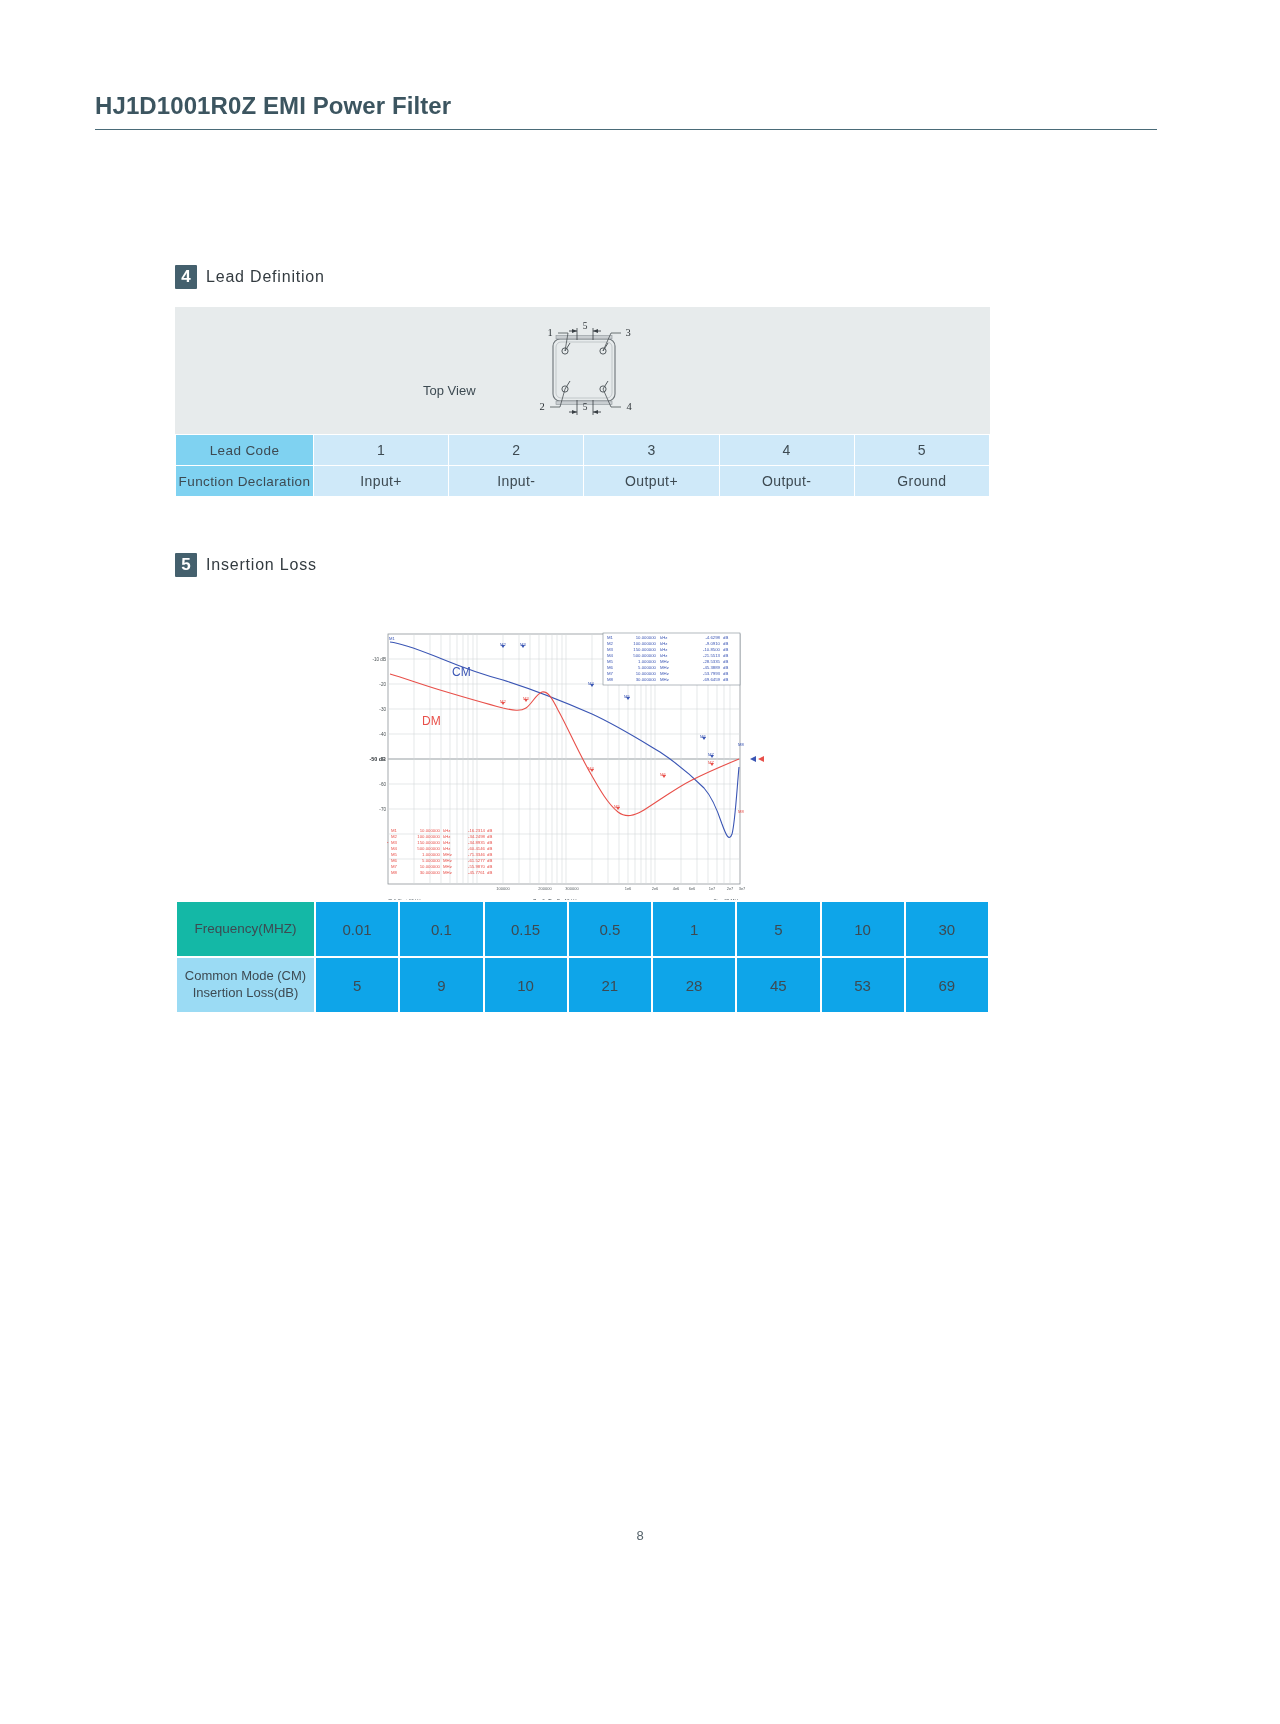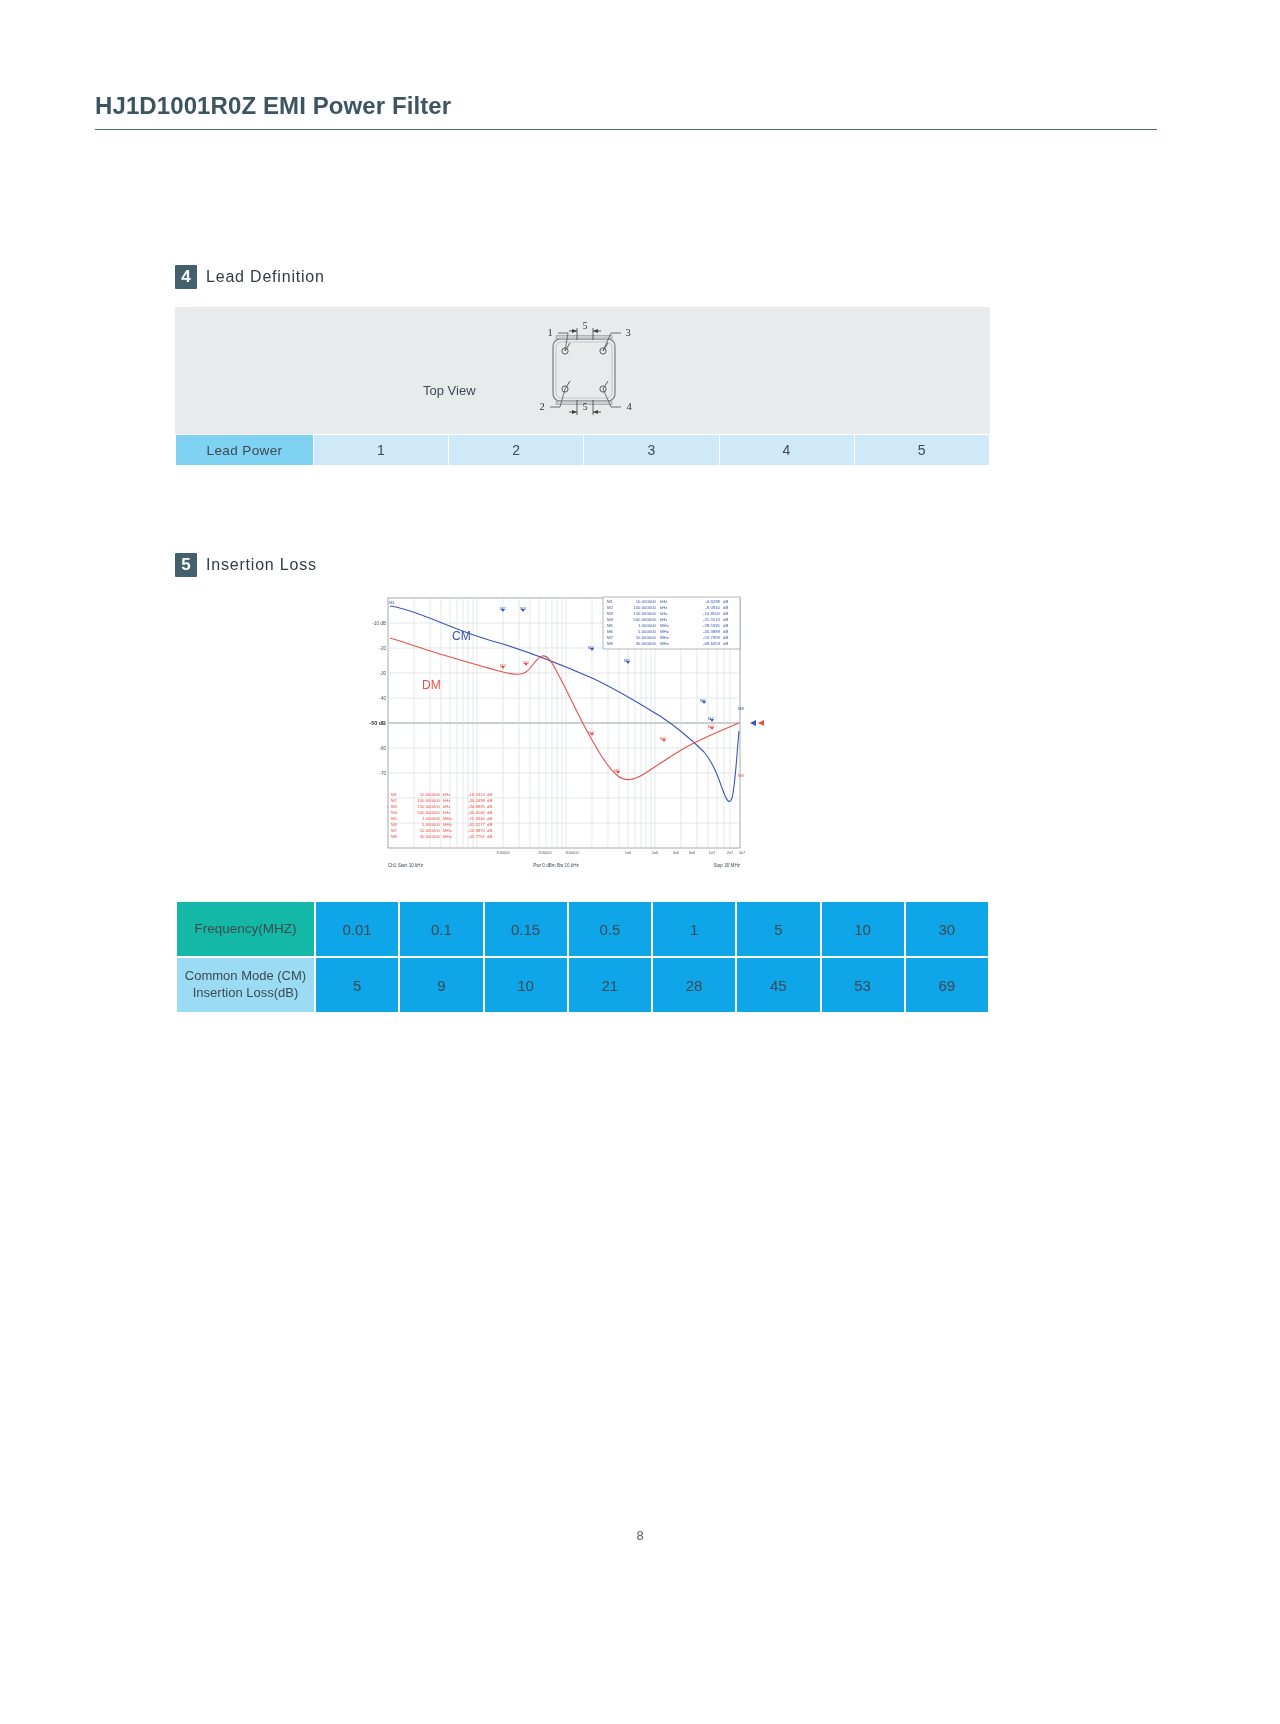--- a/index.html
+++ b/index.html
@@ -50,21 +50,21 @@
     background:#cfe9f9;
     height:28px;
     letter-spacing:.4px;
   }
   table.t td.hd{background:#7fd2f1;width:135px;font-size:13.5px;}
 
   
   #il-sec{left:175px;top:553px;}
   #lead-sec{left:175px;top:265px;}
 
-  #chart-wrap{position:absolute;left:360px;top:592px;width:415px;height:285px;}
+  #chart-wrap{position:absolute;left:360px;top:628px;width:415px;height:285px;}
   svg.chart{display:block;}
 
   
   #data-block{position:absolute;left:175px;top:900px;width:815px;}
   table.d{border-collapse:collapse;width:815px;table-layout:fixed;}
   table.d td{
     border:2px solid #ffffff;
     background:#0ea5e9;
     text-align:center;
     font-size:15px;
@@ -147,26 +147,34 @@
         <text x="27" y="99" font-family="Liberation Serif, serif" font-size="10.5" fill="#2c3236" text-anchor="middle">2</text>
 
         <path d="M88 78 L96 96 L106 96" stroke="#4a5154" stroke-width="0.8" fill="none"></path>
         <text x="114" y="99" font-family="Liberation Serif, serif" font-size="10.5" fill="#2c3236" text-anchor="middle">4</text>
       </svg>
     </div>
 
     <table class="t">
       <tbody>
         <tr>
-          <td class="hd">Lead Power</td>
+          <td class="hd">Lead Code</td>
           <td>1</td>
           <td>2</td>
           <td>3</td>
           <td>4</td>
           <td>5</td>
+        </tr>
+        <tr>
+          <td class="hd">Function Declaration</td>
+          <td>Input+</td>
+          <td>Input-</td>
+          <td>Output+</td>
+          <td>Output-</td>
+          <td>Ground</td>
         </tr>
       </tbody>
     </table>
   </div>
 
   <div class="sec" id="il-sec">
     <span class="sec-num">5</span>
     <span class="sec-txt">Insertion Loss</span>
   </div>
 

